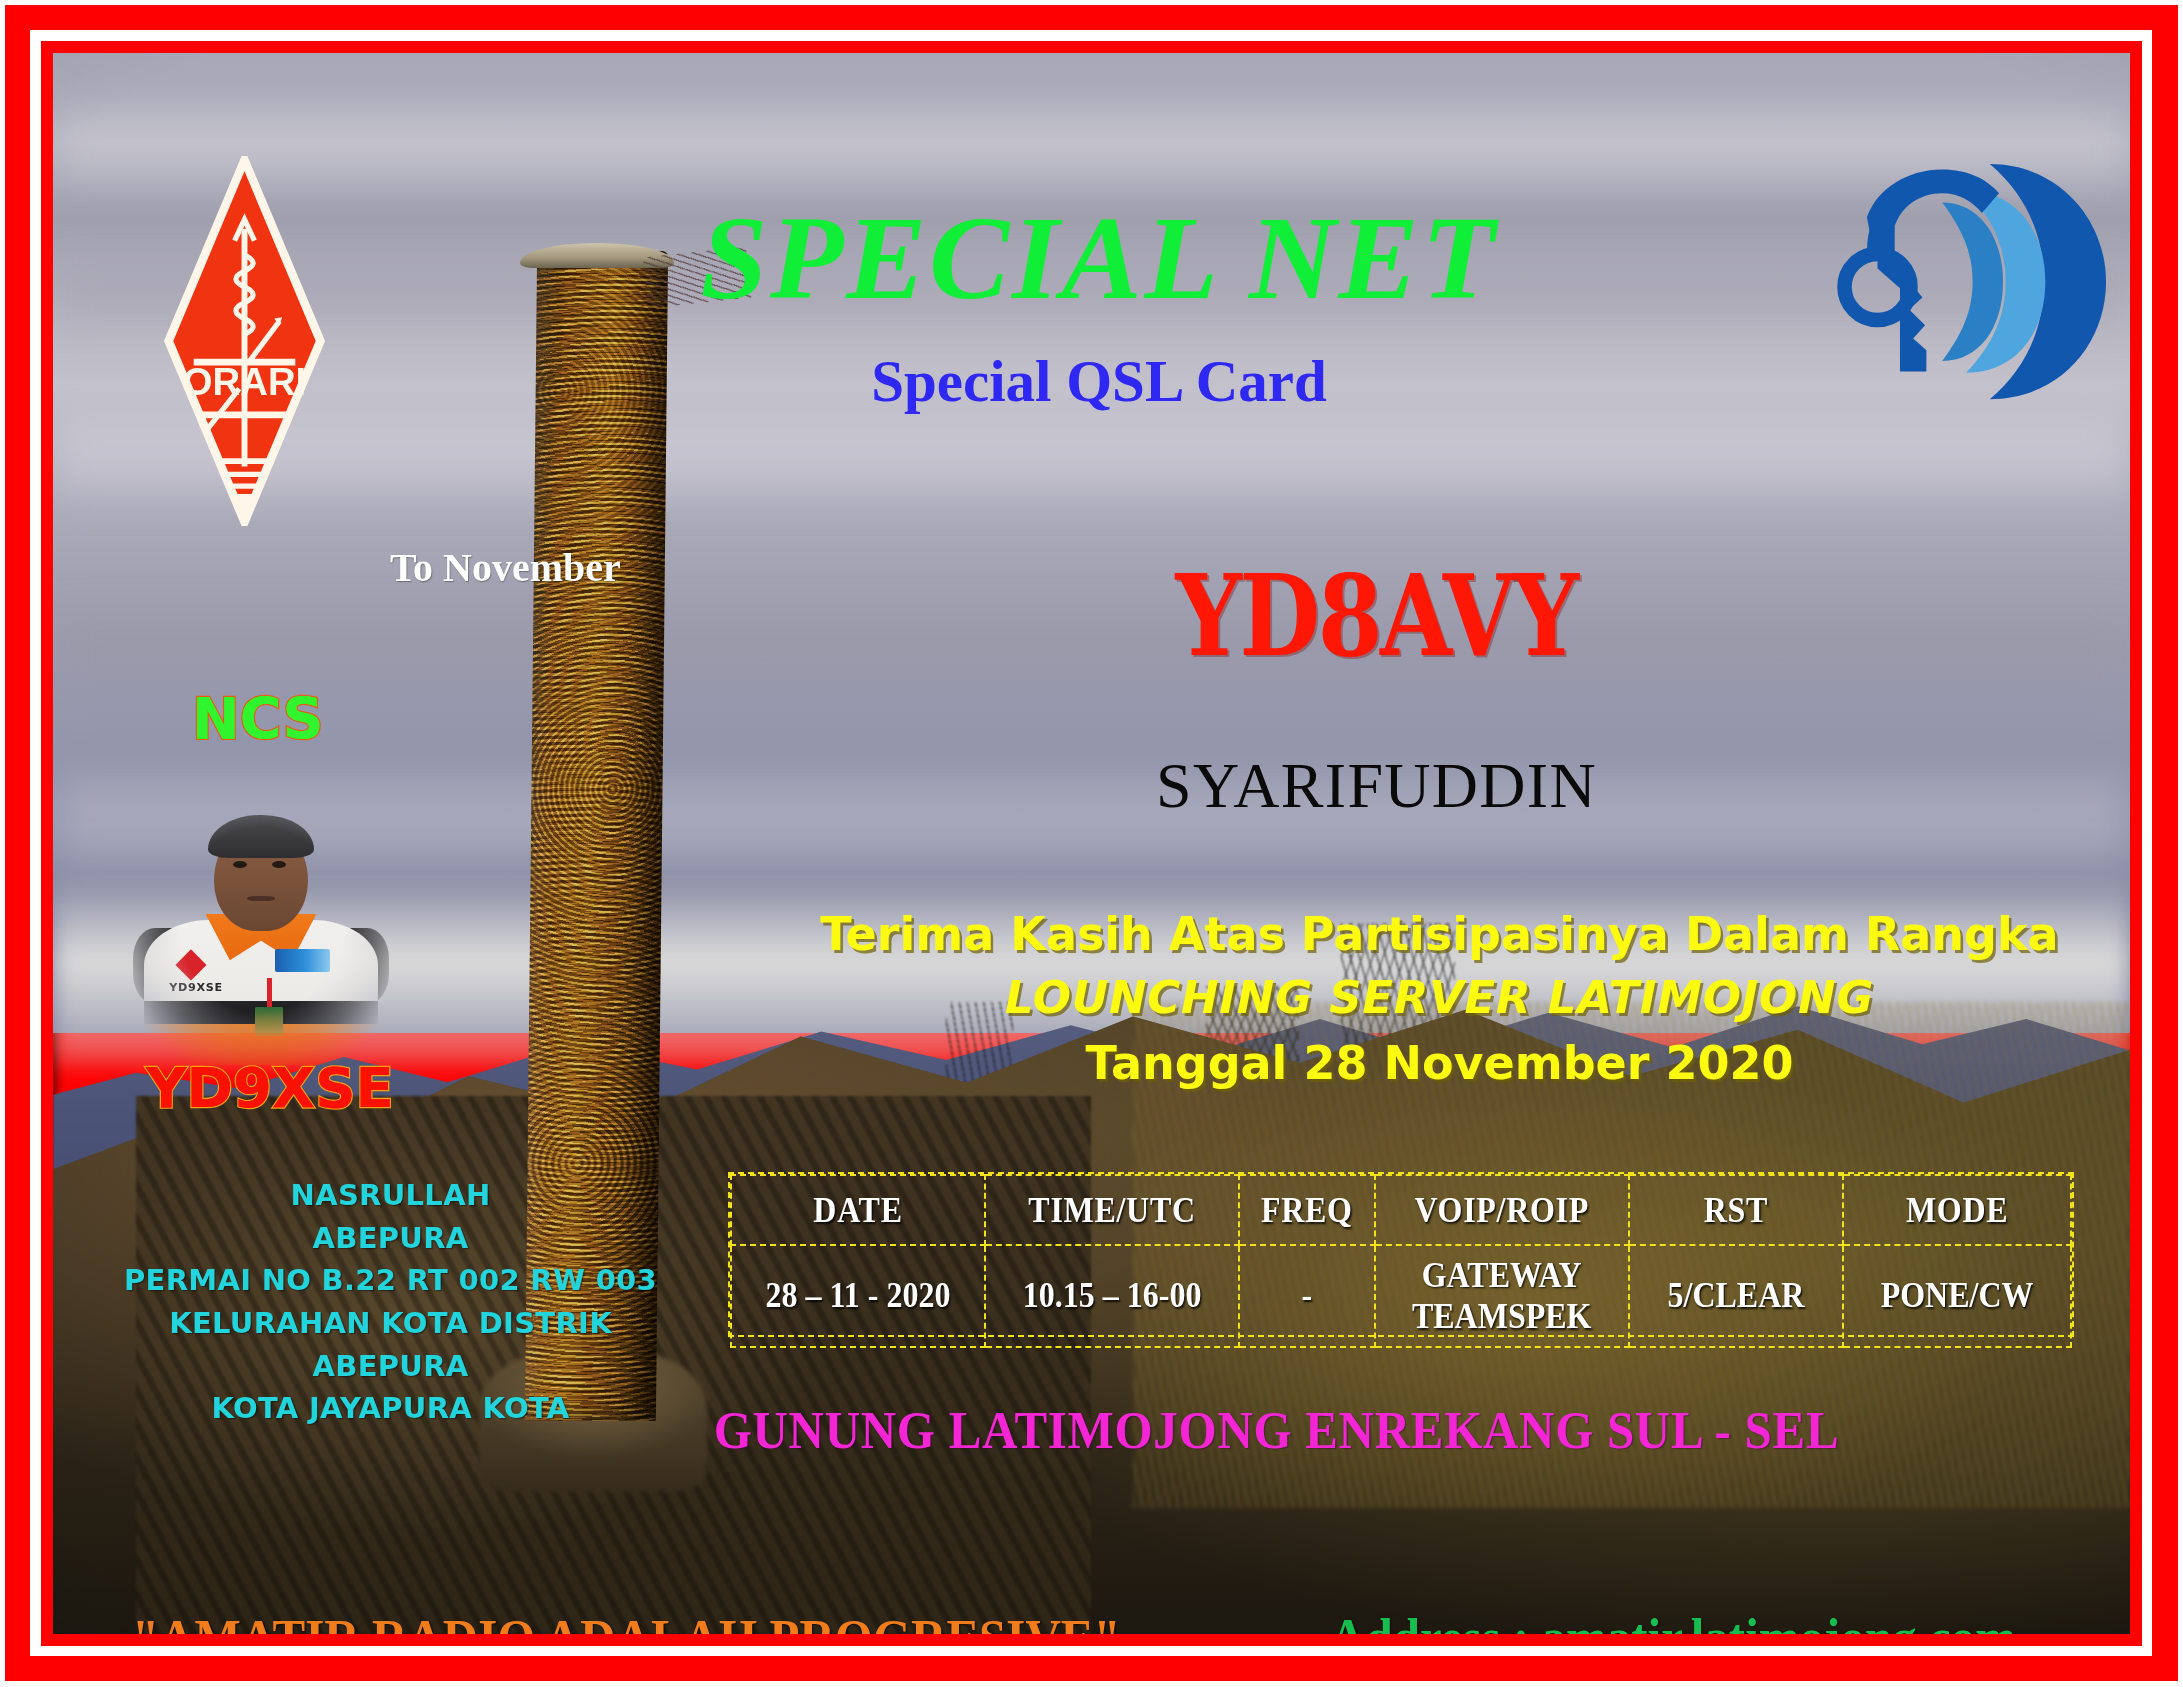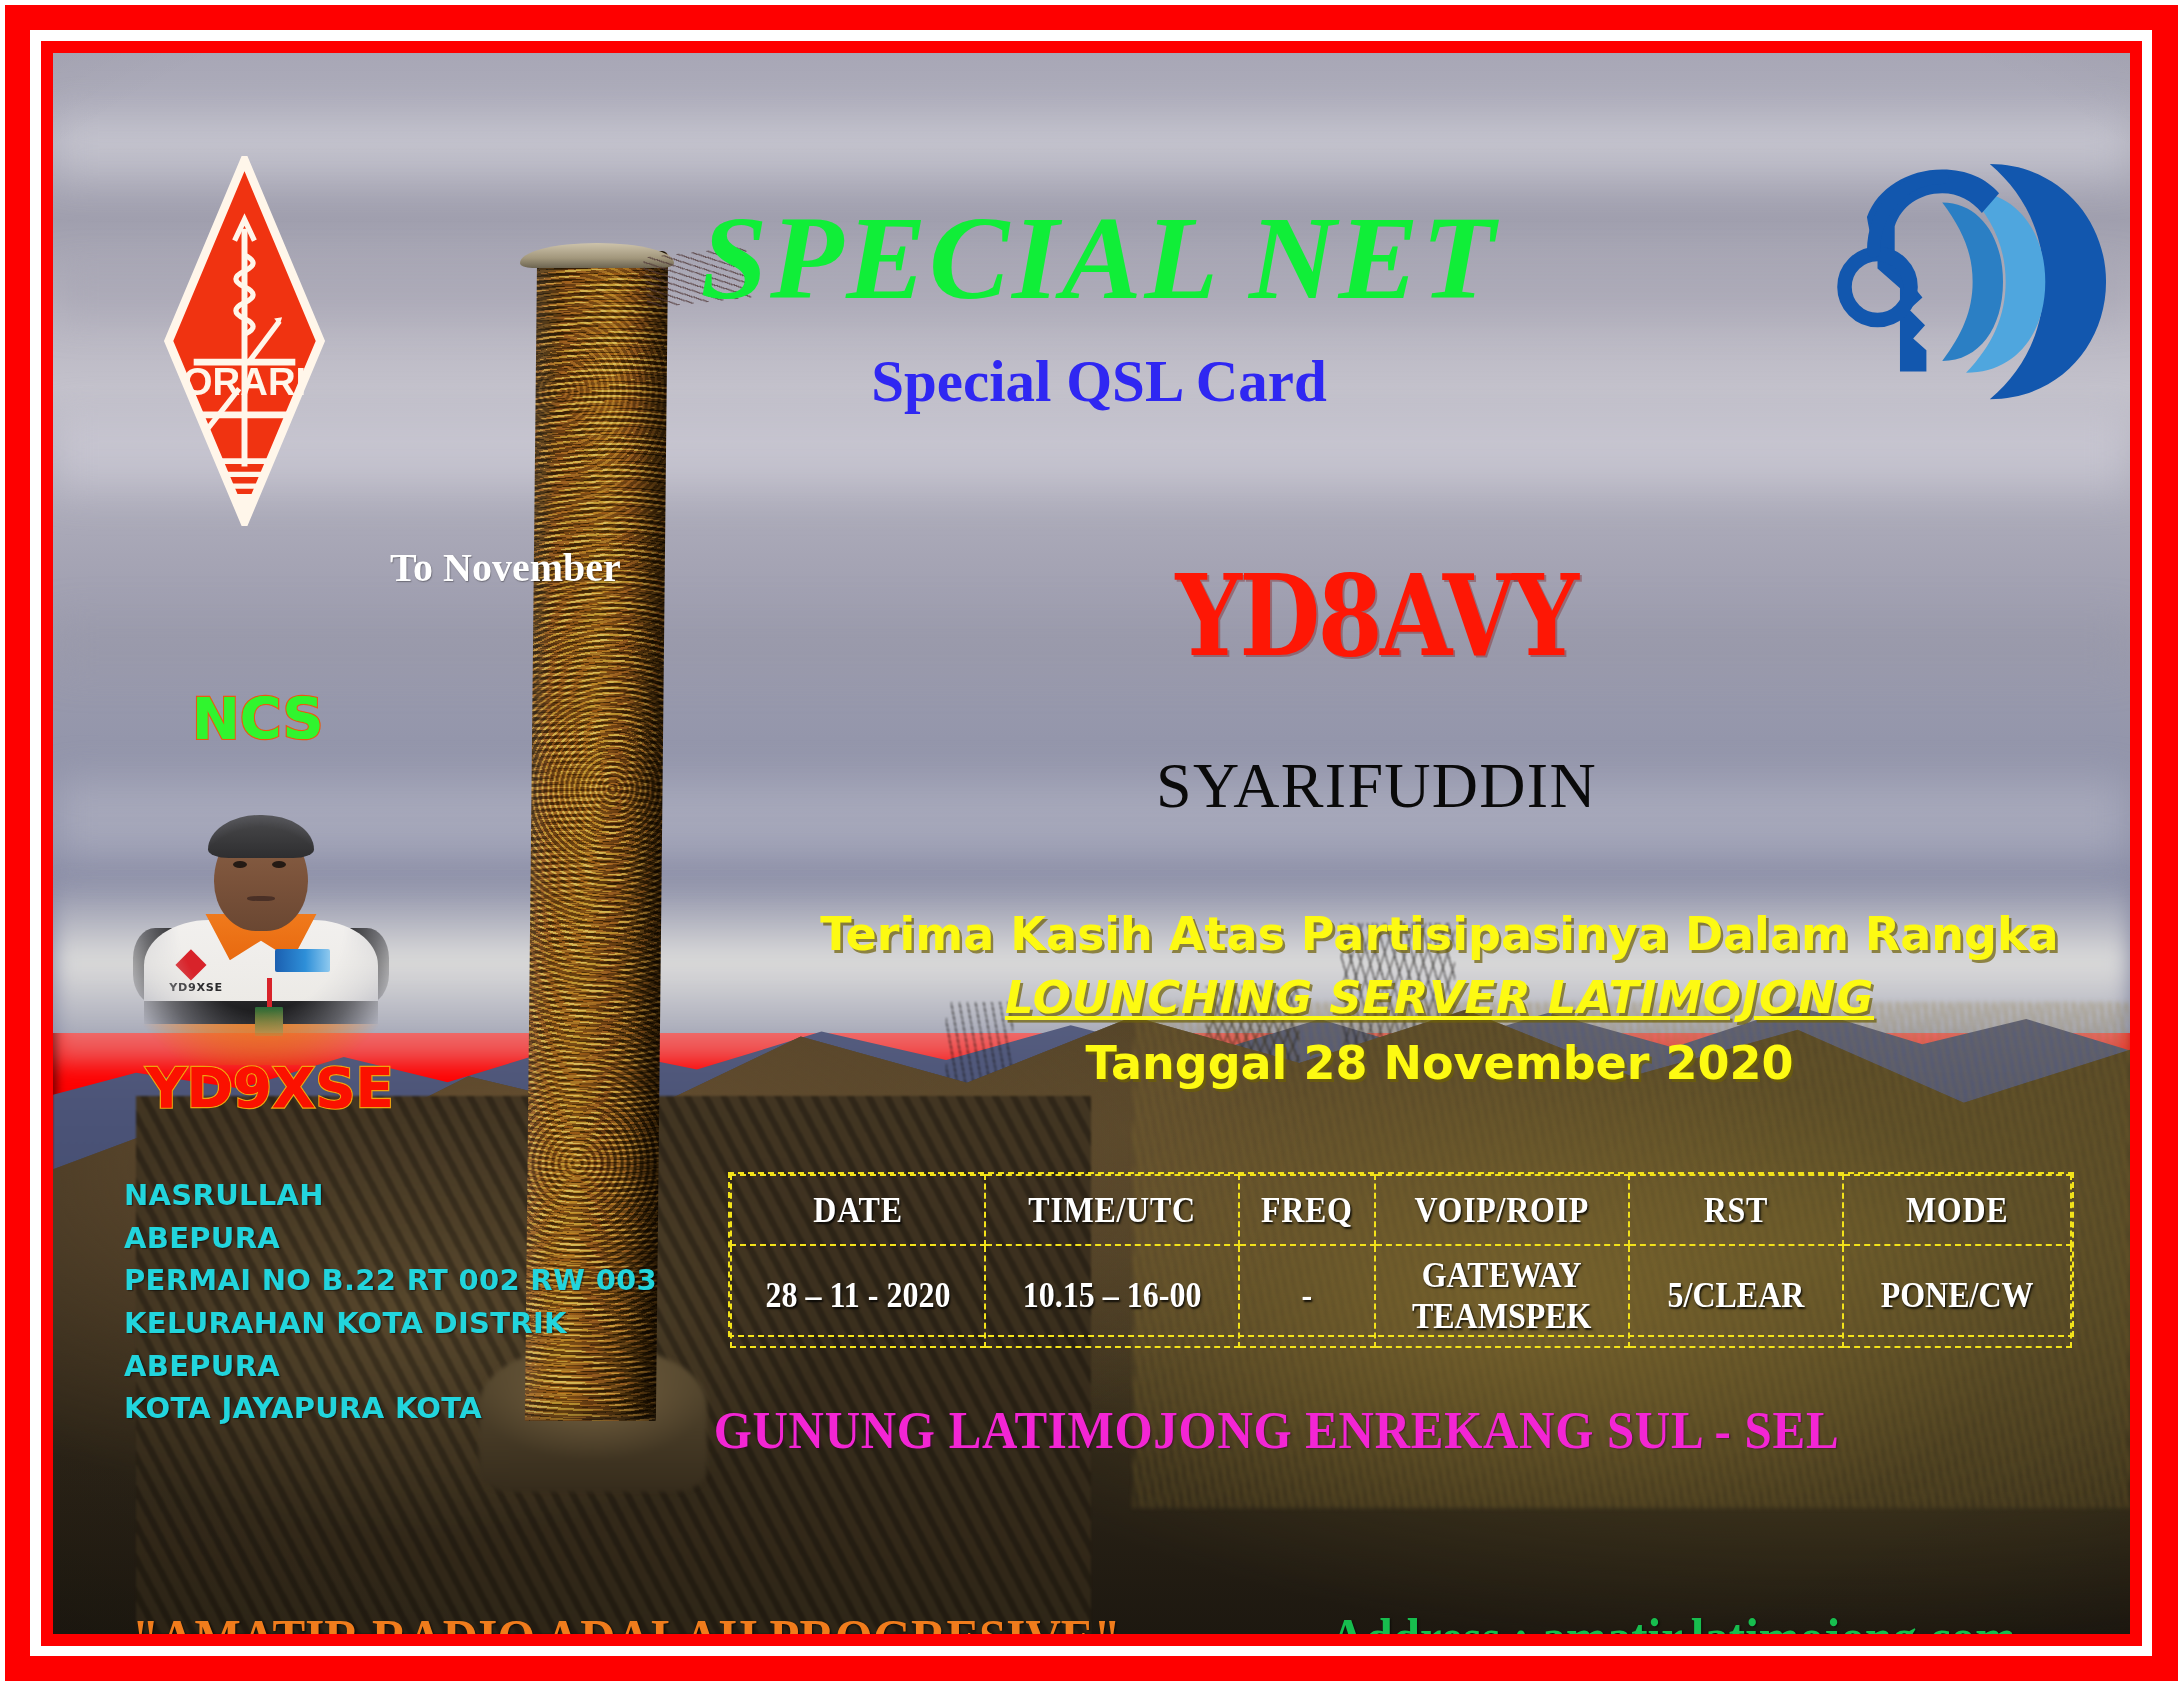--- a/index.html
+++ b/index.html
@@ -261,21 +261,20 @@
   }
   .t-event{
     position:absolute;left:748px;top:921px;width:1277px;
     text-align:center;
     font-family:"DejaVu Sans", sans-serif;
     font-weight:bold;font-style:italic;
     font-size:45px;line-height:1.06;
     letter-spacing:0.7px;
     color:#fdfa12;
     text-shadow:2.6px 2.6px 0 rgba(110,95,5,.70);
-    text-decoration:underline;
   }
   .t-date{
     position:absolute;left:748px;top:986px;width:1277px;
     text-align:center;
     font-family:"DejaVu Sans", sans-serif;
     font-weight:bold;
     font-size:46px;line-height:1.06;
     color:#fdfa12;
     text-shadow:2.6px 2.6px 0 rgba(110,95,5,.70);
   }
@@ -393,20 +392,21 @@
   }
 
   .addr{
     position:absolute;left:71px;top:1121px;
     font-family:"DejaVu Sans", sans-serif;
     font-weight:bold;
     font-size:29px;line-height:1.47;
     color:#22d5dd;
     text-shadow:1.3px 1.3px 1.3px rgba(0,0,0,.45);
     letter-spacing:0.3px;
+    text-align:center;
   }
 
   
   .logtable{
     position:absolute;left:675px;top:1119px;
     width:1346px;height:165px;
     border:2.6px dashed #f2e21a;
     box-sizing:border-box;
   }
   .logtable table{

